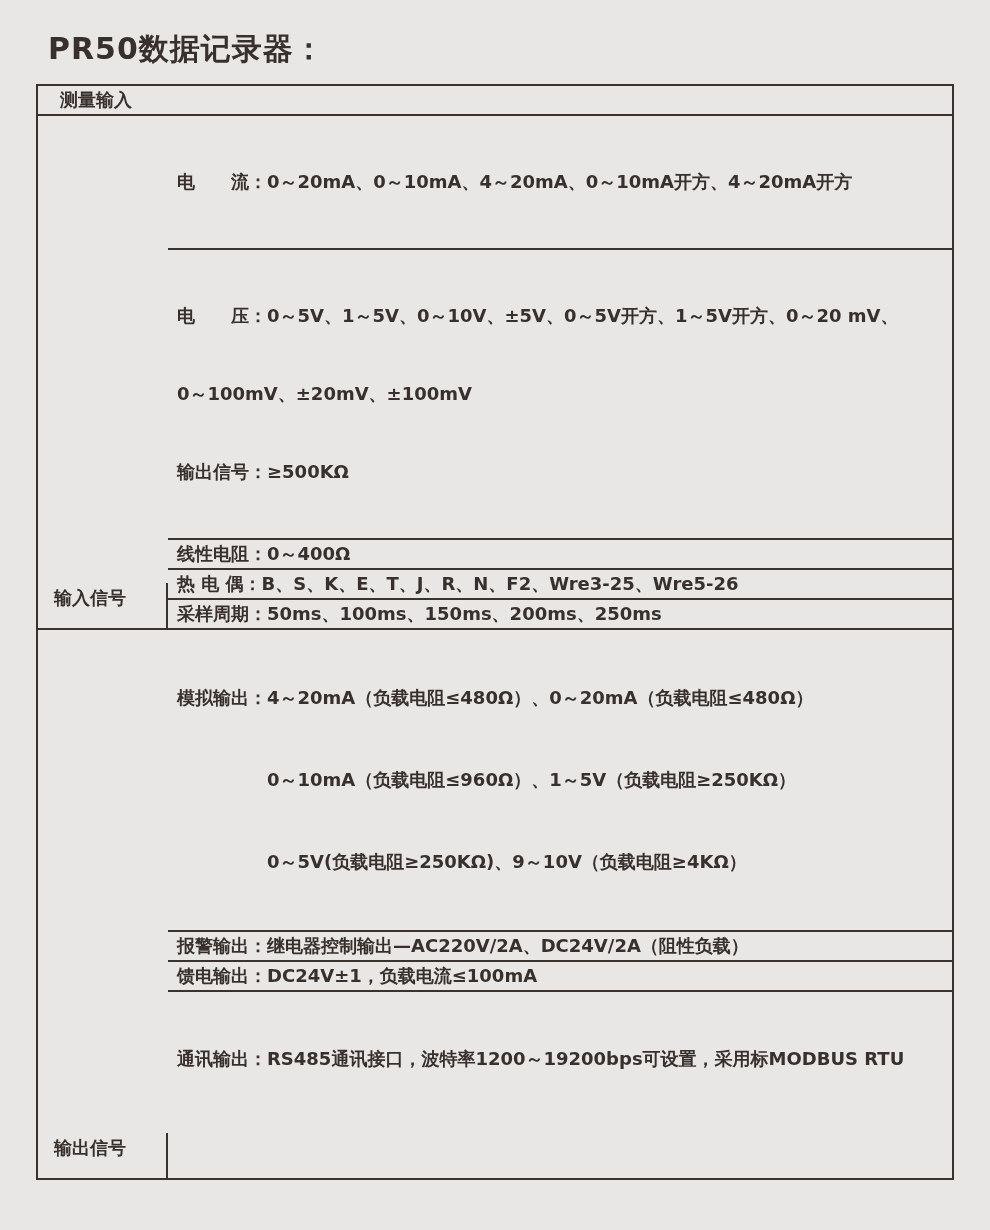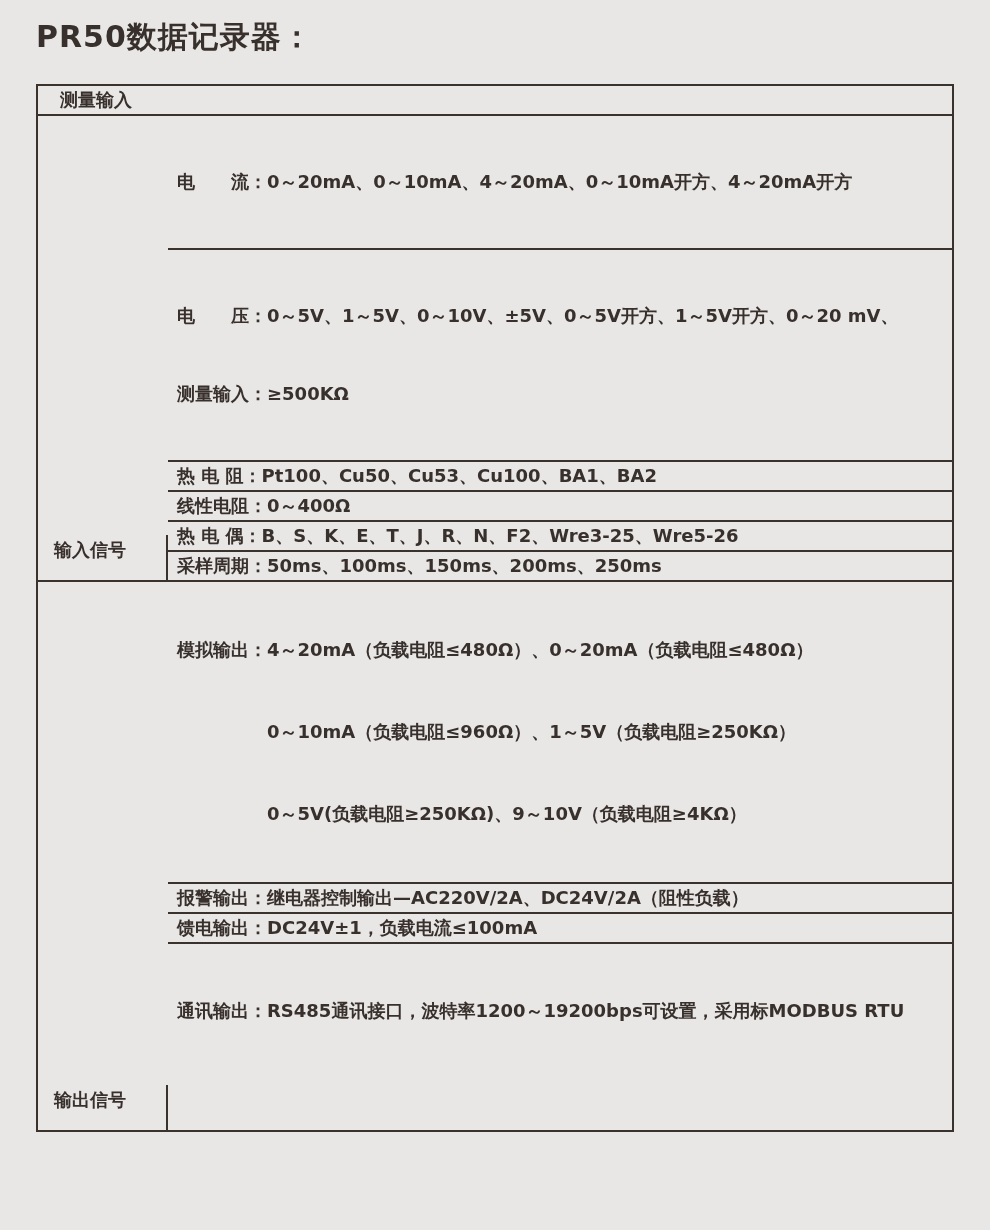--- a/index.html
+++ b/index.html
@@ -13,21 +13,21 @@
     background:var(--bg);
     color:var(--ink);
     font-family:"DejaVu Sans","Liberation Sans",sans-serif;
     font-weight:bold;
     position:relative;
     overflow:hidden;
   }
   .title{
     position:absolute;left:36px;top:18px;
     font-size:30px;line-height:38px;letter-spacing:1px;
-    margin:0;
+    margin:12px;
   }
   .spec-table{
     position:absolute;left:36px;top:84px;width:918px;
     border:2px solid var(--line);
     box-sizing:border-box;
     font-size:18px;line-height:26px;
   }
   .row{display:flex;align-items:flex-end;border-top:2px solid var(--line);}
   .row:first-child{border-top:none;}
   .full-cell{flex:1;padding:1px 8px 1px 22px;white-space:pre-wrap;}
@@ -56,23 +56,23 @@
   </div>
 
   <div class="row">
     <div class="label-cell">输入信号</div>
     <div class="value-stack">
       <div class="sub-cell">
         <div class="line">电　　流：0～20mA、0～10mA、4～20mA、0～10mA开方、4～20mA开方</div>
       </div>
       <div class="sub-cell">
         <div class="line">电　　压：0～5V、1～5V、0～10V、±5V、0～5V开方、1～5V开方、0～20 mV、</div>
-        <div class="line">测量输入：≥500KΩ</div>
+        <div class="line">0～100mV、±20mV、±100mV</div>
+        <div class="line">输出信号：≥500KΩ</div>
       </div>
-      <div class="sub-cell">热 电 阻：Pt100、Cu50、Cu53、Cu100、BA1、BA2</div>
       <div class="sub-cell">线性电阻：0～400Ω</div>
       <div class="sub-cell">热 电 偶：B、S、K、E、T、J、R、N、F2、Wre3-25、Wre5-26</div>
       <div class="sub-cell">采样周期：50ms、100ms、150ms、200ms、250ms</div>
     </div>
   </div>
 
 
   <div class="row">
     <div class="label-cell">输出信号</div>
     <div class="value-stack">

